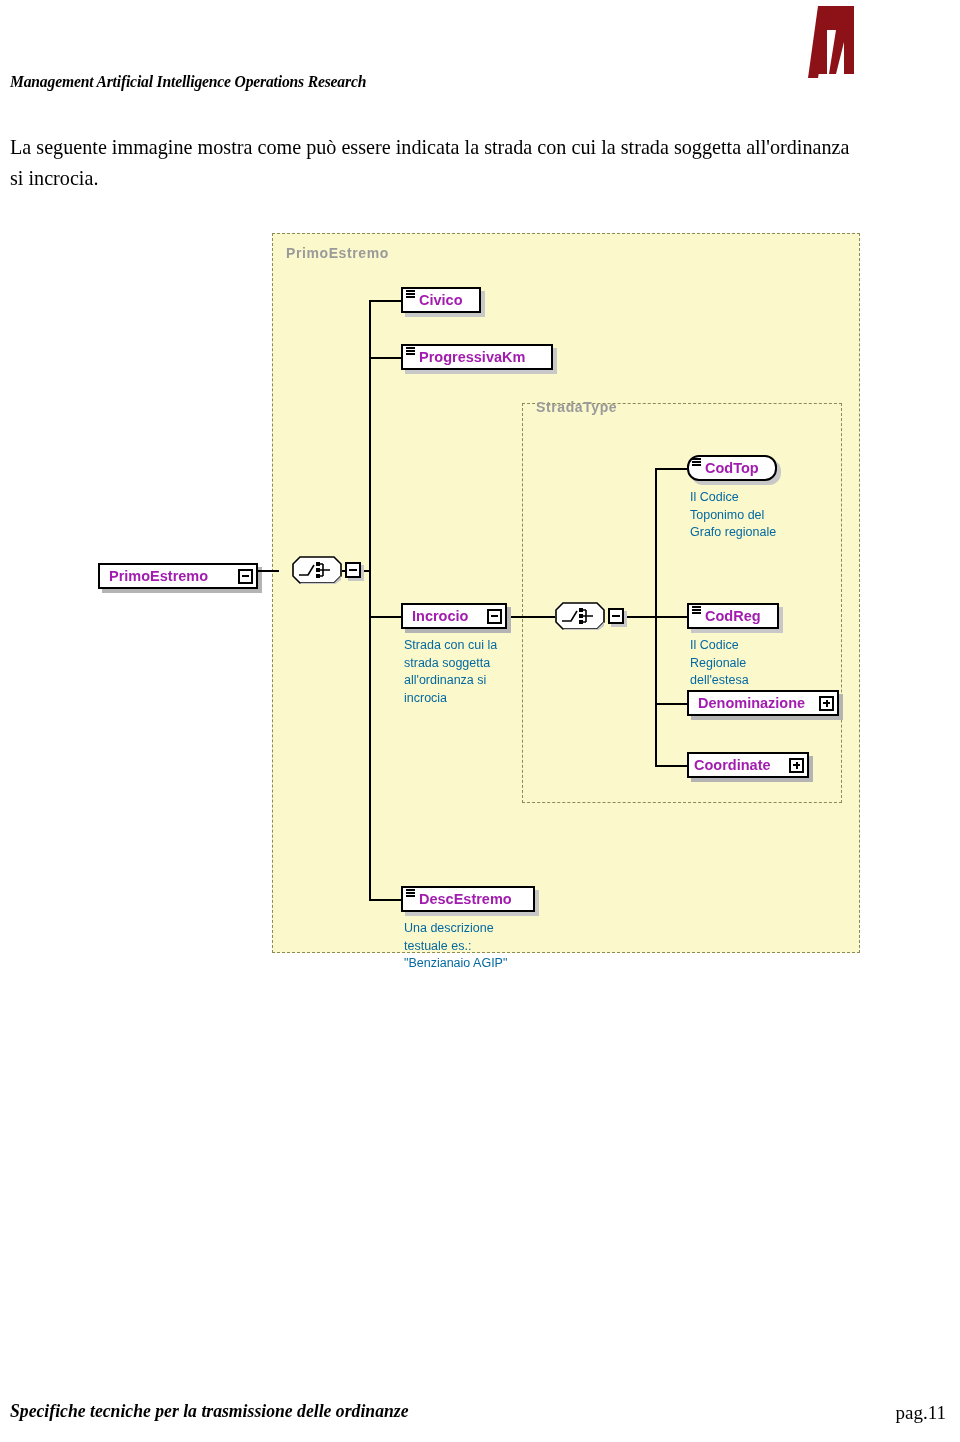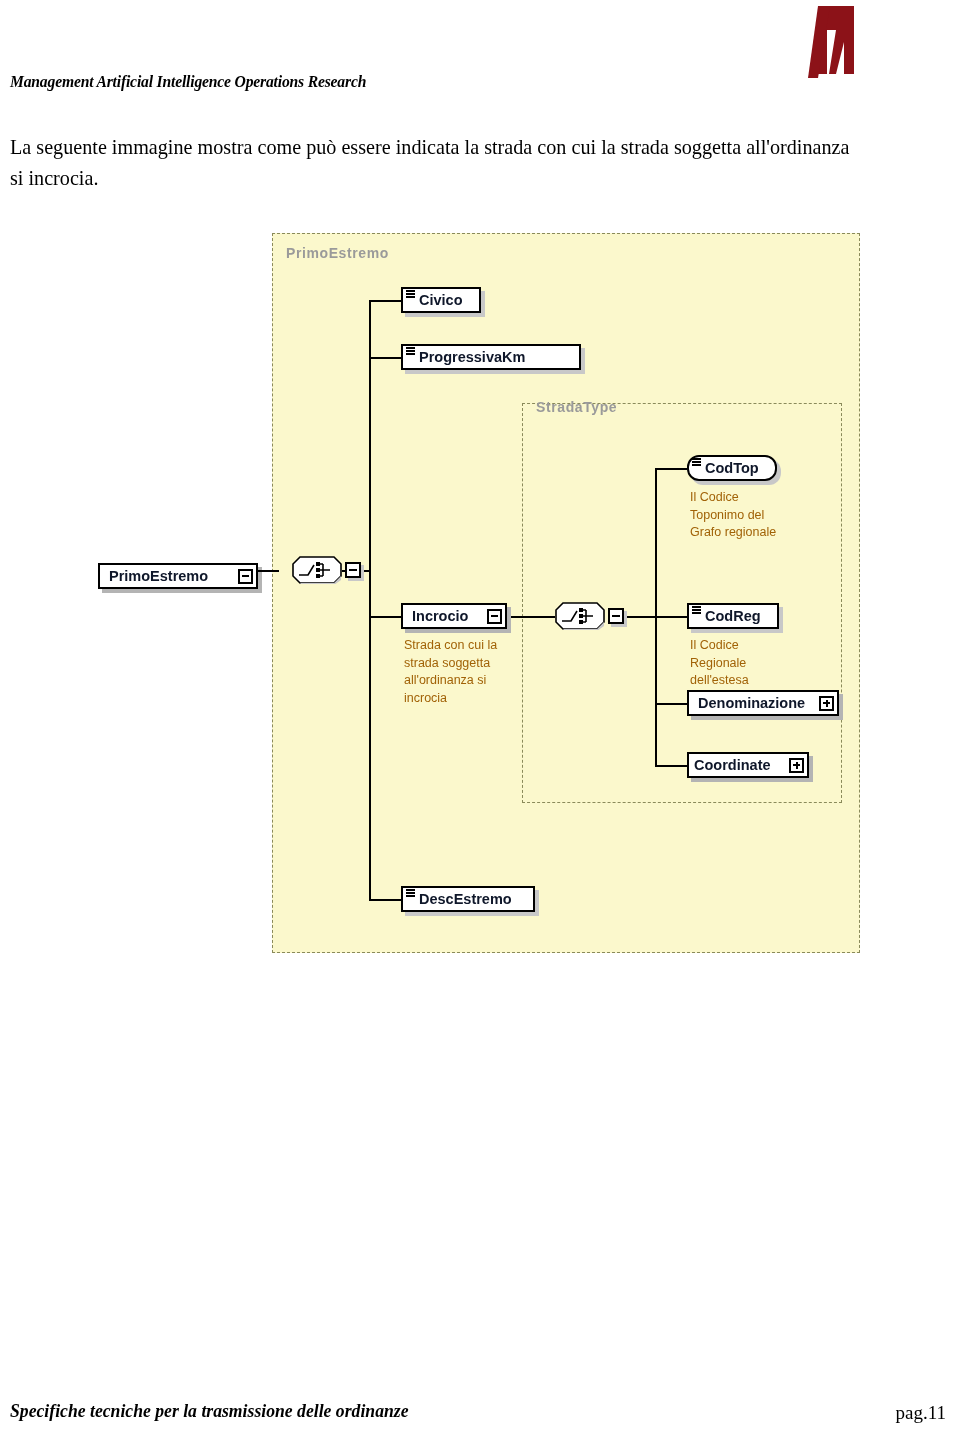--- a/index.html
+++ b/index.html
@@ -97,21 +97,21 @@
     align-items: center;
     white-space: nowrap;
   }
   .node.ref {
     box-shadow: 4px 4px 0 0 #b4b4b4;
   }
   .node-label {
     font-family: "Liberation Sans", sans-serif;
     font-size: 14.5px;
     font-weight: bold;
-    color: #0f172a;
+    color: #a21caf;
     line-height: 1;
     padding: 0 5px;
   }
   .elem-icon {
     width: 9px;
     height: 12px;
     margin-left: 3px;
     margin-right: -1px;
     align-self: flex-start;
     margin-top: 1px;
@@ -151,21 +151,21 @@
     width: 2px; height: 7px;
     background: #000;
   }
 
   
   .annot {
     position: absolute;
     font-family: "Liberation Sans", sans-serif;
     font-size: 12.5px;
     line-height: 17.5px;
-    color: #a16207;
+    color: #0369a1;
     white-space: pre-line;
   }
 
   
   .compositor {
     position: absolute;
     width: 50px; height: 28px;
   }
   .compositor .oct {
     position: absolute;
@@ -280,21 +280,21 @@
 
   <div class="node" style="left:129px; top:54px; width:80px;">
     <span class="elem-icon">
         <i></i>
         <i></i>
         <i></i>
       </span>
     <span class="node-label">Civico</span>
   </div>
 
-  <div class="node" style="left:129px; top:111px; width:180px;">
+  <div class="node" style="left:129px; top:111px; width:152px;">
     <span class="elem-icon">
         <i></i>
         <i></i>
         <i></i>
       </span>
     <span class="node-label">ProgressivaKm</span>
   </div>
 
   <div class="node ref" style="left:129px; top:370px; width:106px;">
     <span class="node-label" style="margin-left:4px;">Incrocio</span>
@@ -306,20 +306,23 @@
 incrocia</div>
 
   <div class="node" style="left:129px; top:653px; width:134px;">
     <span class="elem-icon">
         <i></i>
         <i></i>
         <i></i>
       </span>
     <span class="node-label">DescEstremo</span>
   </div>
+  <div class="annot" style="left:132px; top:687px; width:150px;">Una descrizione
+testuale es.:
+"Benzianaio AGIP"</div>
 
   <div class="compositor" style="left:283px; top:369px;">
     <svg class="oct" viewBox="0 0 50 28" xmlns="http://www.w3.org/2000/svg">
       <polygon points="8,1 42,1 49,8 49,20 42,27 8,27 1,20 1,8" fill="#ffffff" stroke="#000000" stroke-width="1.6"></polygon>
       <path d="M7 19 L16 19 L22 9" stroke="#000" stroke-width="1.6" fill="none"></path>
       <rect x="24" y="6" width="4" height="4" fill="#000"></rect>
       <rect x="24" y="12" width="4" height="4" fill="#000"></rect>
       <rect x="24" y="18" width="4" height="4" fill="#000"></rect>
       <path d="M31 8 L31 20" stroke="#000" stroke-width="1.6"></path>
       <path d="M28 8 L31 8 M28 14 L38 14 M28 20 L31 20" stroke="#000" stroke-width="1.6"></path>

